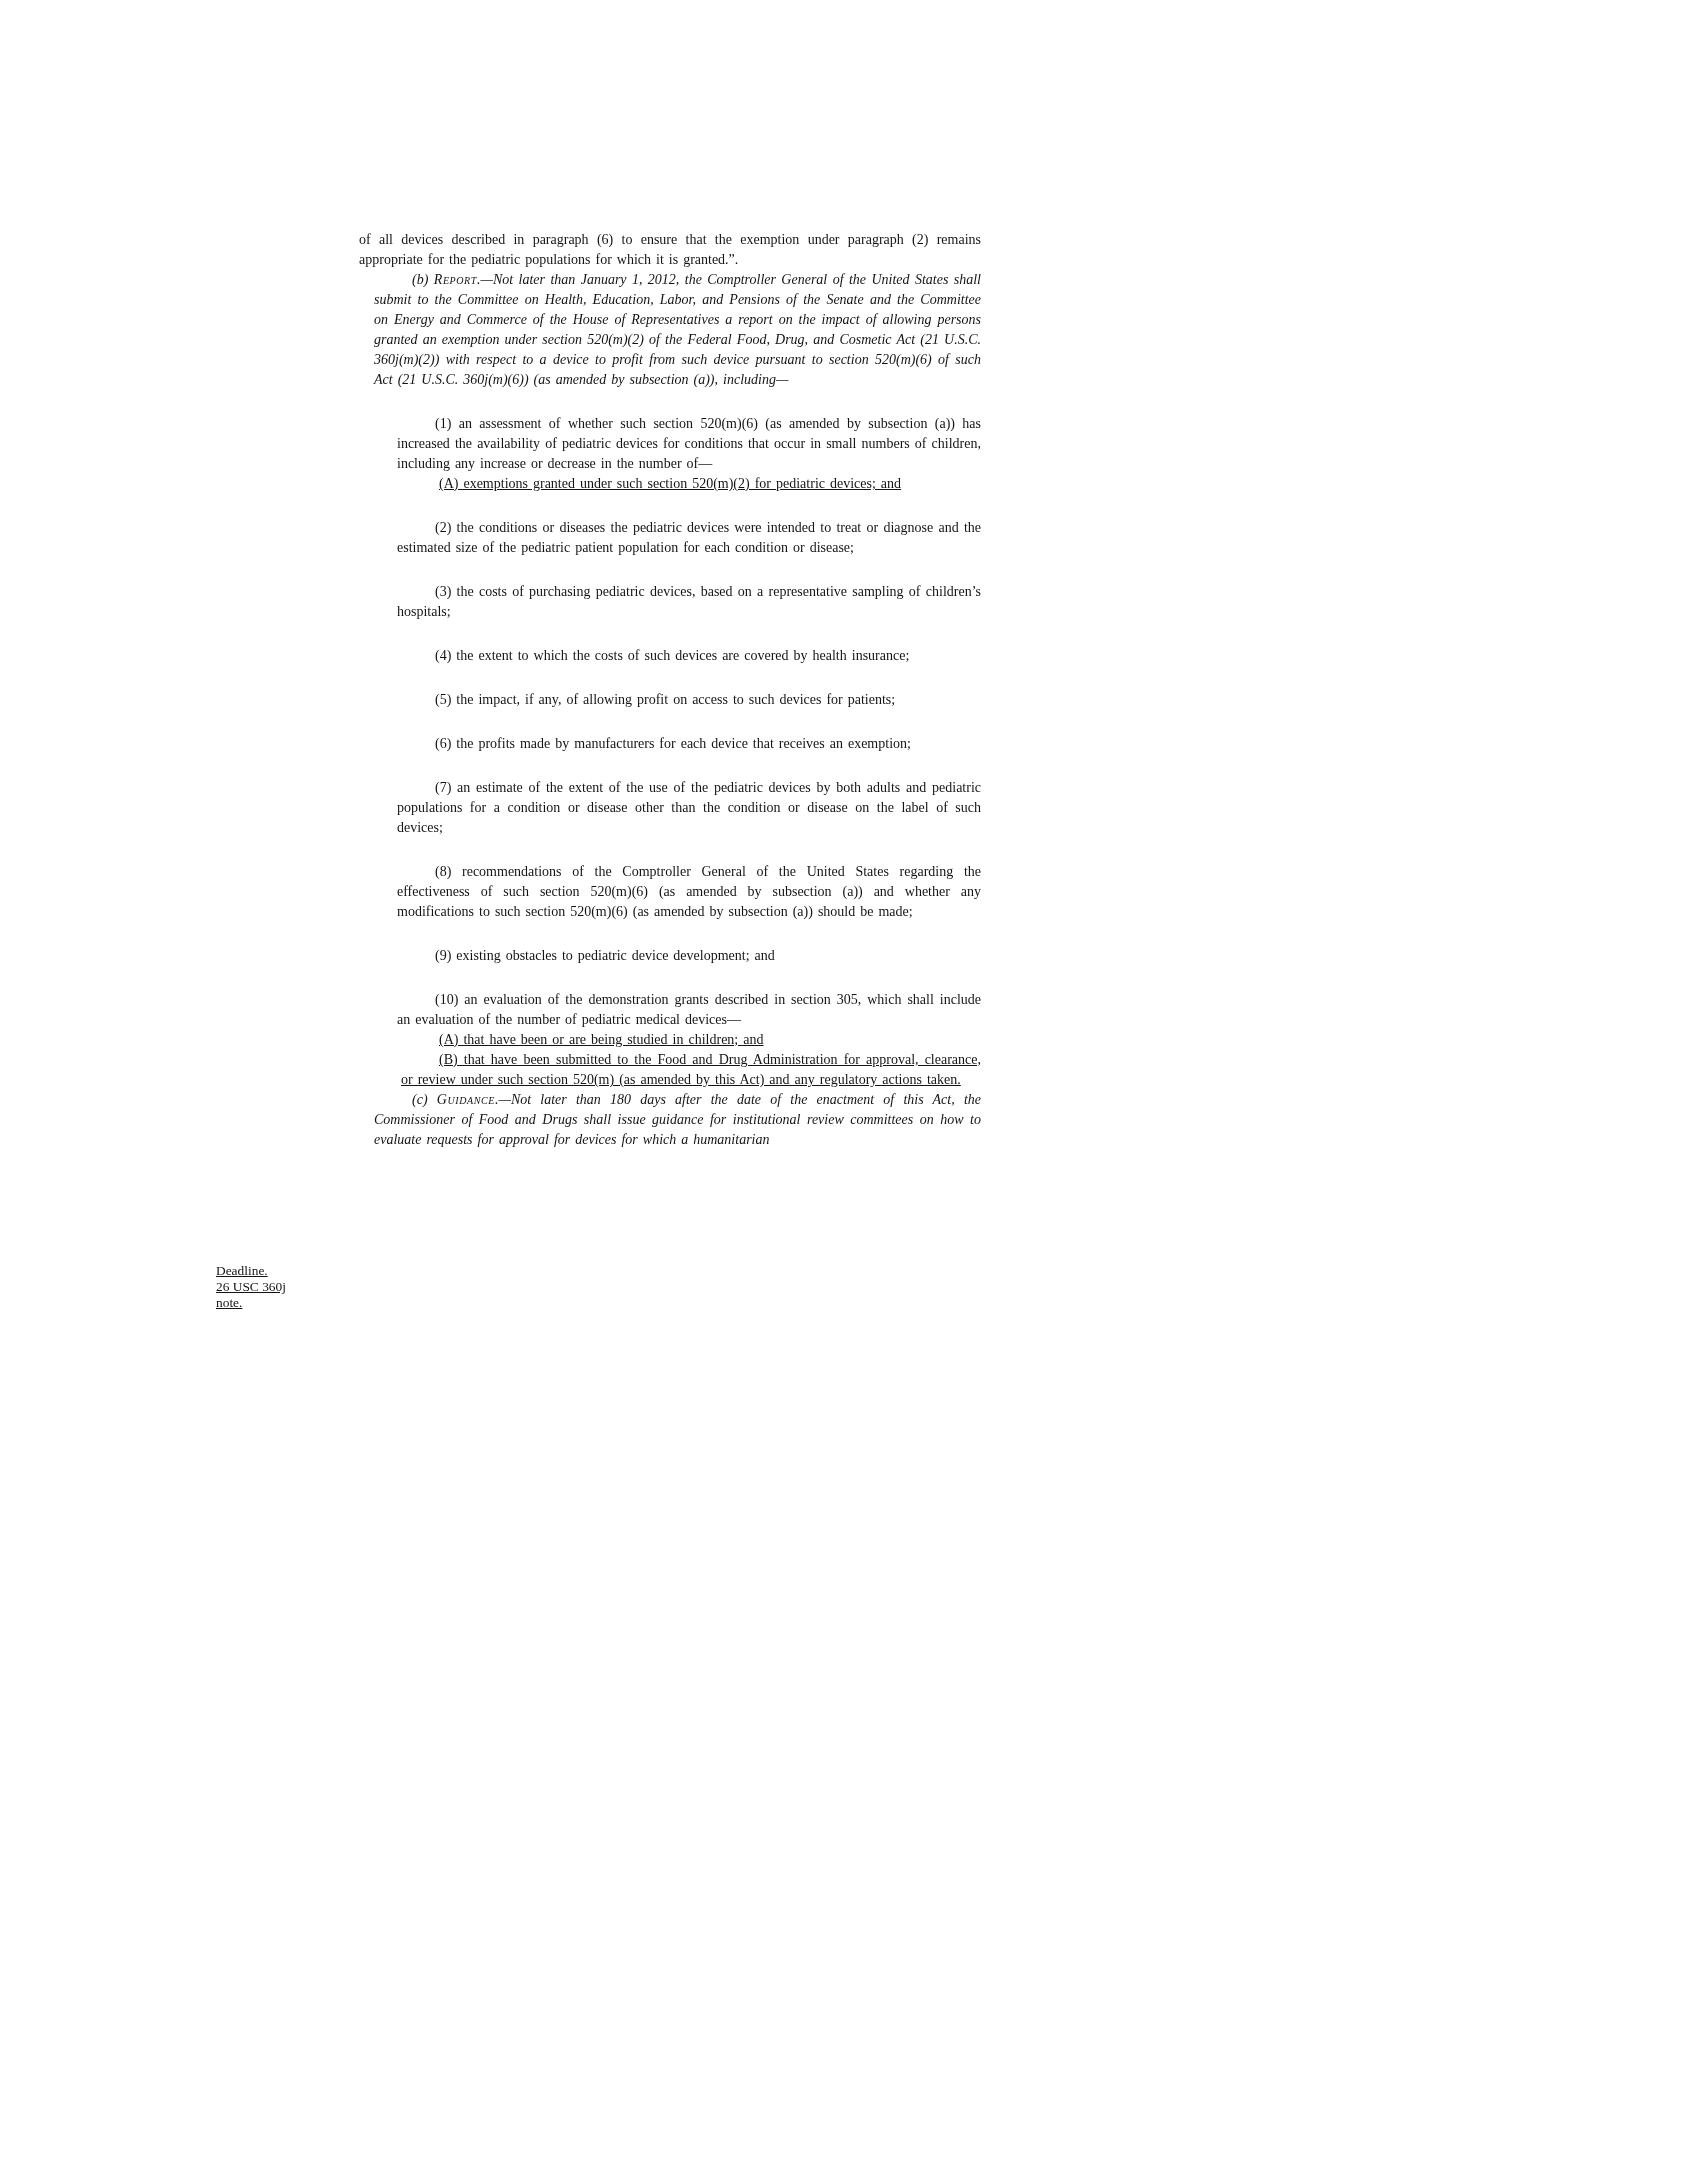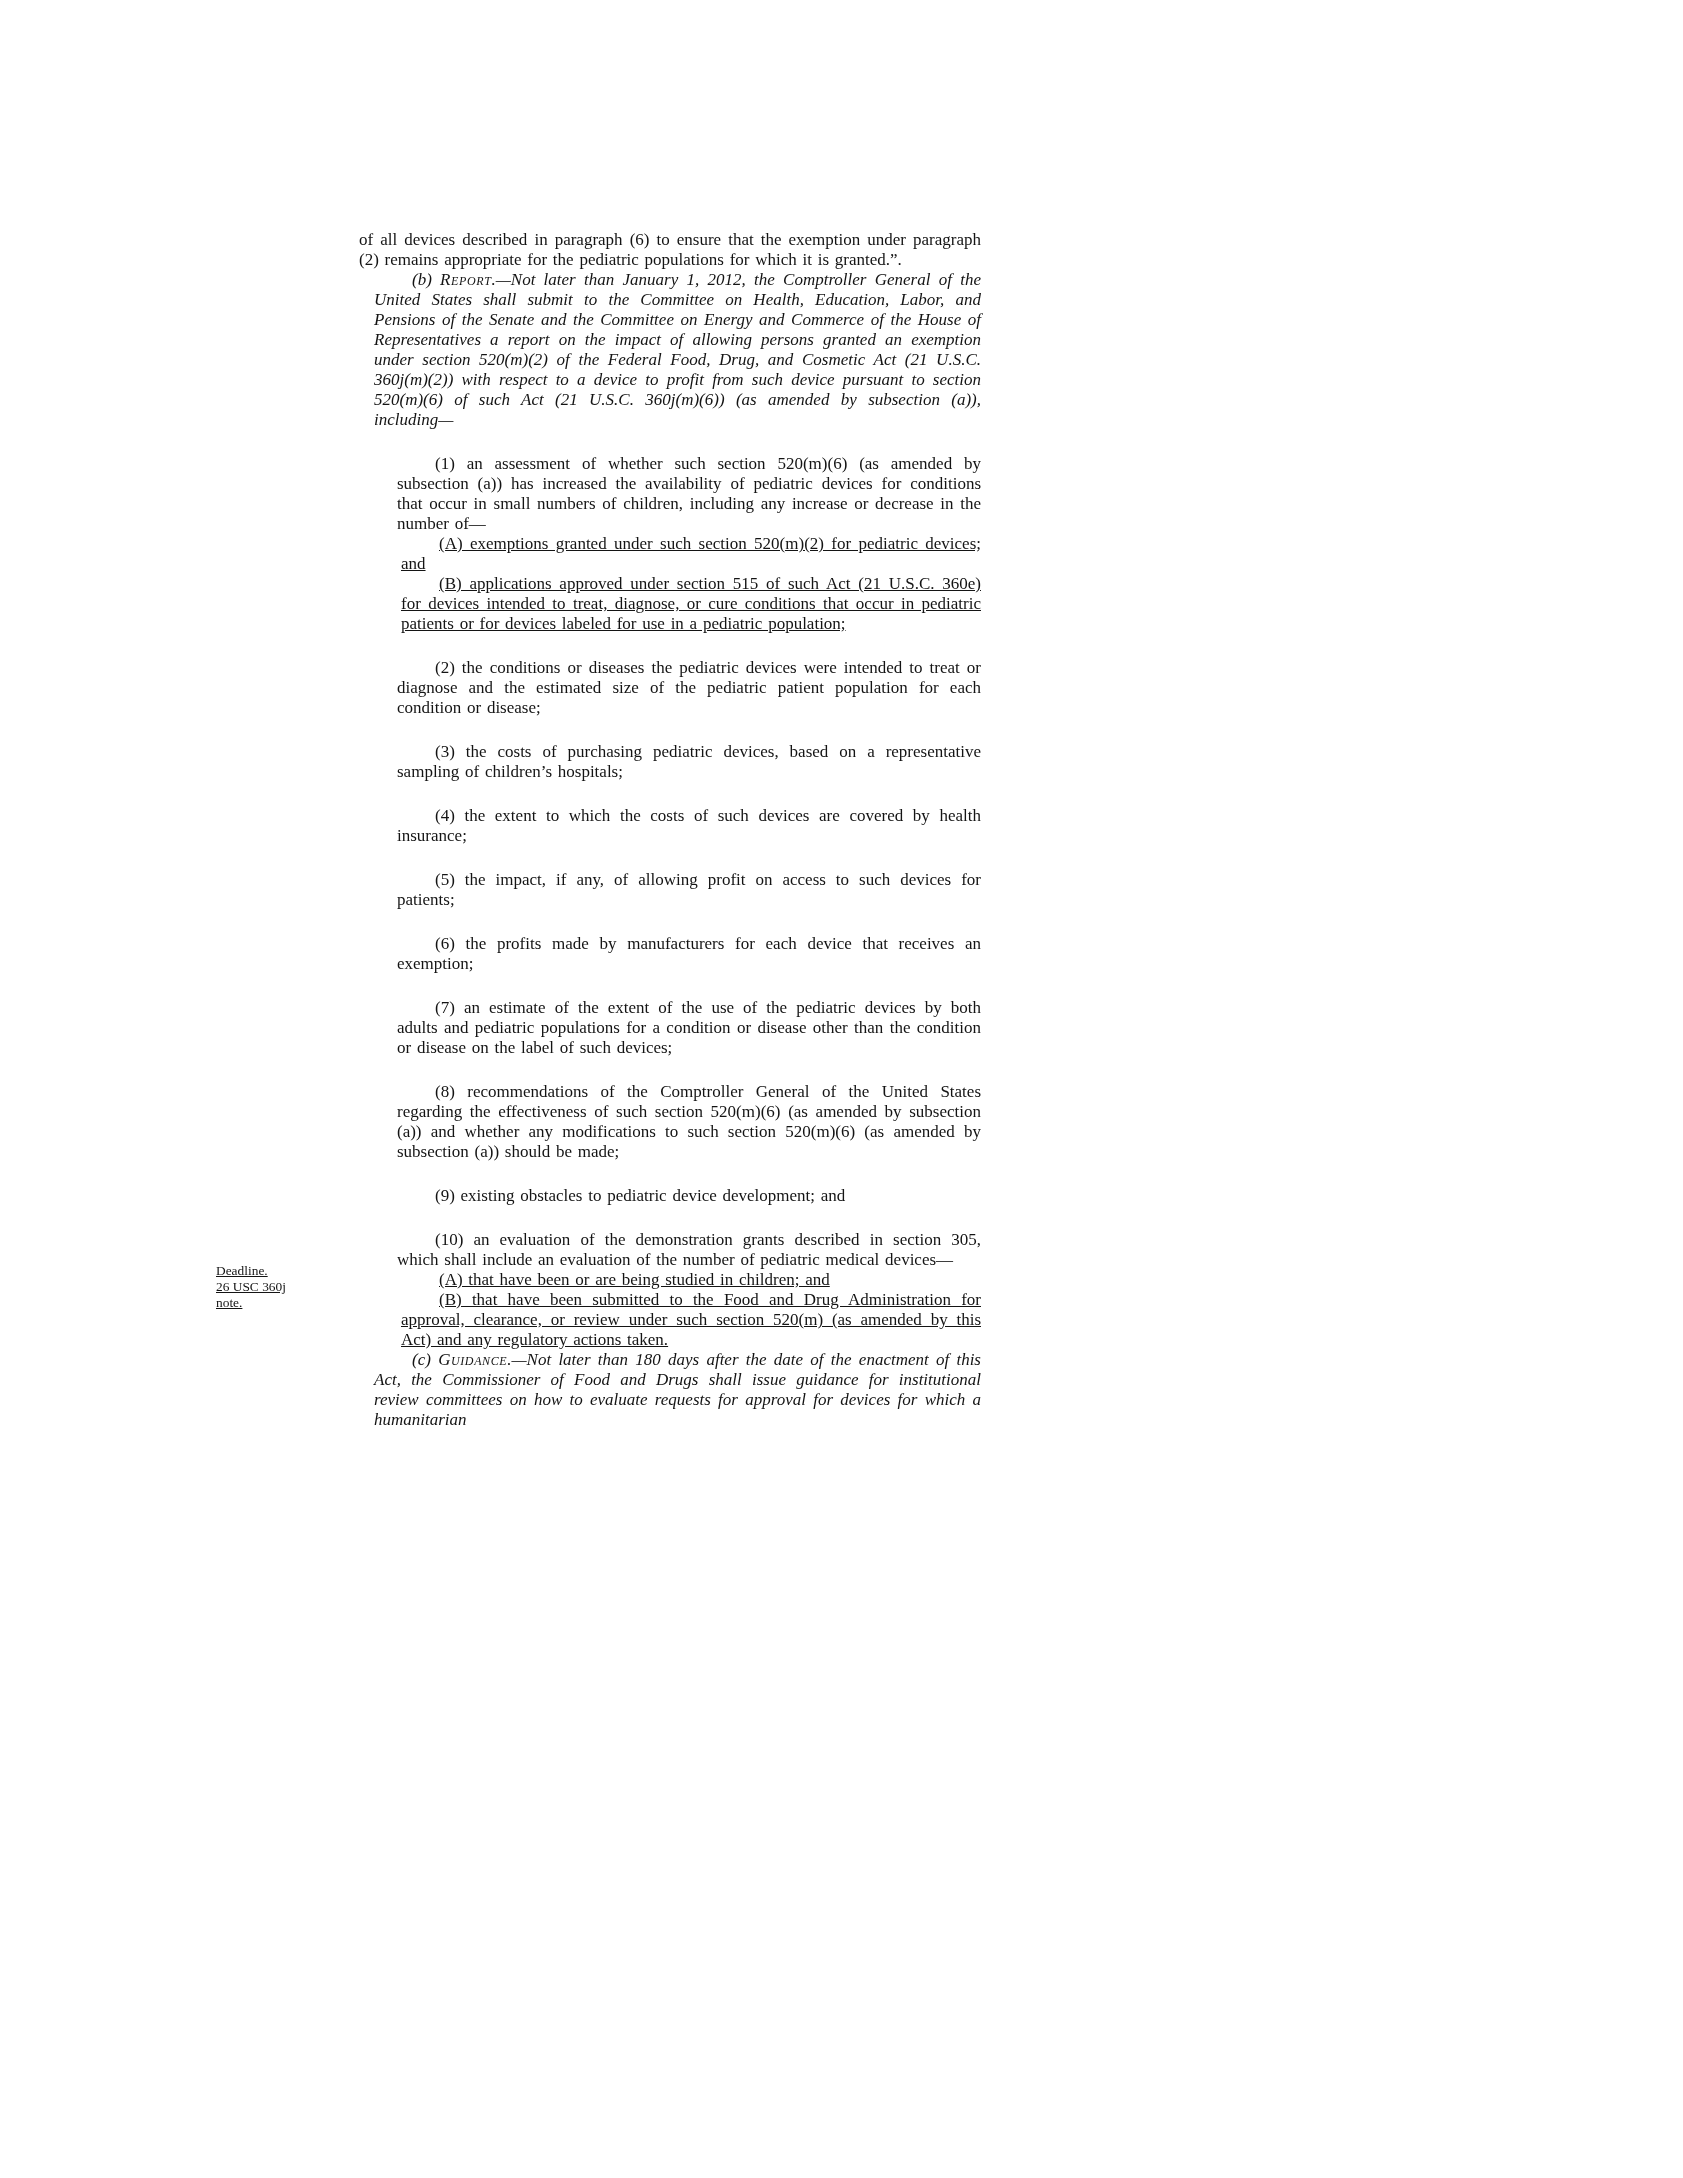--- a/index.html
+++ b/index.html
@@ -54,21 +54,21 @@
     line-height: 16px;
     text-align: left;
     text-decoration: underline;
   }
   
   .body-col {
     position: absolute;
     top: 230px;
     left: 359px;
     width: 622px;
-    font-size: 17px;
+    font-size: 14px;
     line-height: 20px;
     text-align: justify;
     word-spacing: 1.5px;
   }
   .body-col p { margin: 0; }
   p.cont { text-indent: 0; }
   p.l0   { margin-left: 15px;    text-indent: 38px; font-style: italic; }
   p.l1   { margin-left: 38px; text-indent: 38px; margin-top: 24px; }
   p.l2   { margin-left: 42px; text-indent: 38px; text-decoration: underline; }
   .sc {
@@ -86,21 +86,20 @@
       <div>Deadline.</div>
       <div>26 USC 360j</div>
       <div>note.</div>
     </div>
 
   <div class="body-col">
       <p class="cont"><span>of all devices described in paragraph (6) to ensure that the exemption under paragraph (2) remains appropriate for the pediatric populations for which it is granted.”.</span></p>
       <p class="l0"><span>(b) </span><span class="sc">Report</span><span>.—Not later than January 1, 2012, the Comptroller General of the United States shall submit to the Committee on Health, Education, Labor, and Pensions of the Senate and the Committee on Energy and Commerce of the House of Representatives a report on the impact of allowing persons granted an exemption under section 520(m)(2) of the Federal Food, Drug, and Cosmetic Act (21 U.S.C. 360j(m)(2)) with respect to a device to profit from such device pursuant to section 520(m)(6) of such Act (21 U.S.C. 360j(m)(6)) (as amended by subsection (a)), including—</span></p>
       <p class="l1"><span>(1) an assessment of whether such section 520(m)(6) (as amended by subsection (a)) has increased the availability of pediatric devices for conditions that occur in small numbers of children, including any increase or decrease in the number of—</span></p>
       <p class="l2"><span>(A) exemptions granted under such section 520(m)(2) for pediatric devices; and</span></p>
-      <p class="l2"><span>(B) applications approved under section 515 of such Act (21 U.S.C. 360e) for devices intended to treat, diagnose, or cure conditions that occur in pediatric patients or for devices labeled for use in a pediatric population;</span></p>
       <p class="l1"><span>(2) the conditions or diseases the pediatric devices were intended to treat or diagnose and the estimated size of the pediatric patient population for each condition or disease;</span></p>
       <p class="l1"><span>(3) the costs of purchasing pediatric devices, based on a representative sampling of children’s hospitals;</span></p>
       <p class="l1"><span>(4) the extent to which the costs of such devices are covered by health insurance;</span></p>
       <p class="l1"><span>(5) the impact, if any, of allowing profit on access to such devices for patients;</span></p>
       <p class="l1"><span>(6) the profits made by manufacturers for each device that receives an exemption;</span></p>
       <p class="l1"><span>(7) an estimate of the extent of the use of the pediatric devices by both adults and pediatric populations for a condition or disease other than the condition or disease on the label of such devices;</span></p>
       <p class="l1"><span>(8) recommendations of the Comptroller General of the United States regarding the effectiveness of such section 520(m)(6) (as amended by subsection (a)) and whether any modifications to such section 520(m)(6) (as amended by subsection (a)) should be made;</span></p>
       <p class="l1"><span>(9) existing obstacles to pediatric device development; and</span></p>
       <p class="l1"><span>(10) an evaluation of the demonstration grants described in section 305, which shall include an evaluation of the number of pediatric medical devices—</span></p>
       <p class="l2"><span>(A) that have been or are being studied in children; and</span></p>

